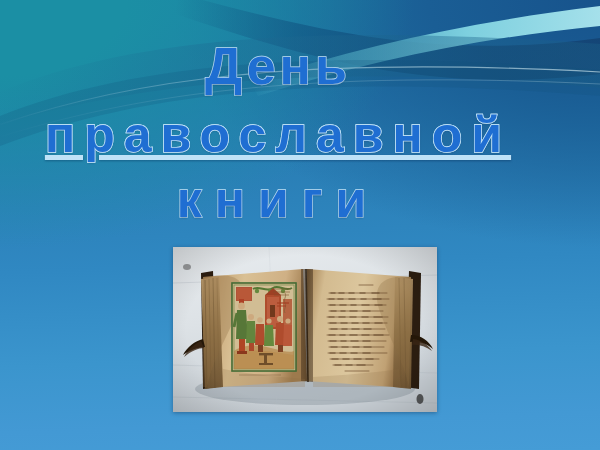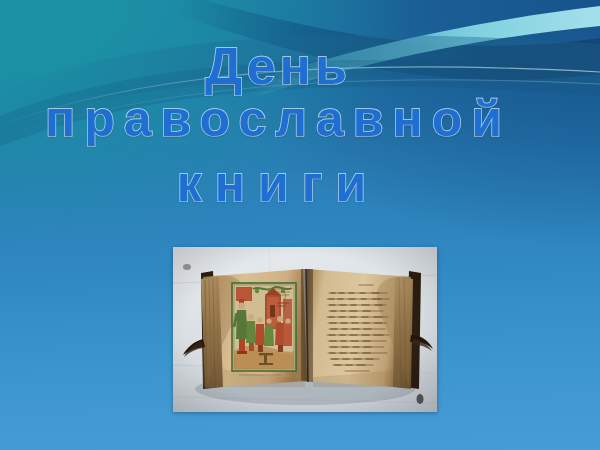--- a/index.html
+++ b/index.html
@@ -33,21 +33,21 @@
     color:#1f6ed2;
     line-height:1.0;
     white-space:nowrap;
     -webkit-text-stroke:1.4px #bfe2f7;
     paint-order:stroke fill;
     text-shadow:
       0 0 1px #cfe9fa,
       0 1px 2px rgba(0,30,70,.35);
   }
   .tline-1{font-size:52px;letter-spacing:4px;}
-  .tline-2{font-size:50px;letter-spacing:9px;margin-top:2px;}
+  .tline-2{font-size:50px;letter-spacing:9px;margin-top:18px;text-decoration:underline;}
   .tline-3{font-size:50px;letter-spacing:13px;margin-top:15px;}
 
   
   .photo{
     position:absolute;left:173px;top:247px;width:264px;height:165px;
     overflow:hidden;z-index:6;
     box-shadow:0 1px 4px rgba(0,20,50,.35);
     background:#d9dde0;
   }
   .photo svg{display:block;width:264px;height:165px;}

